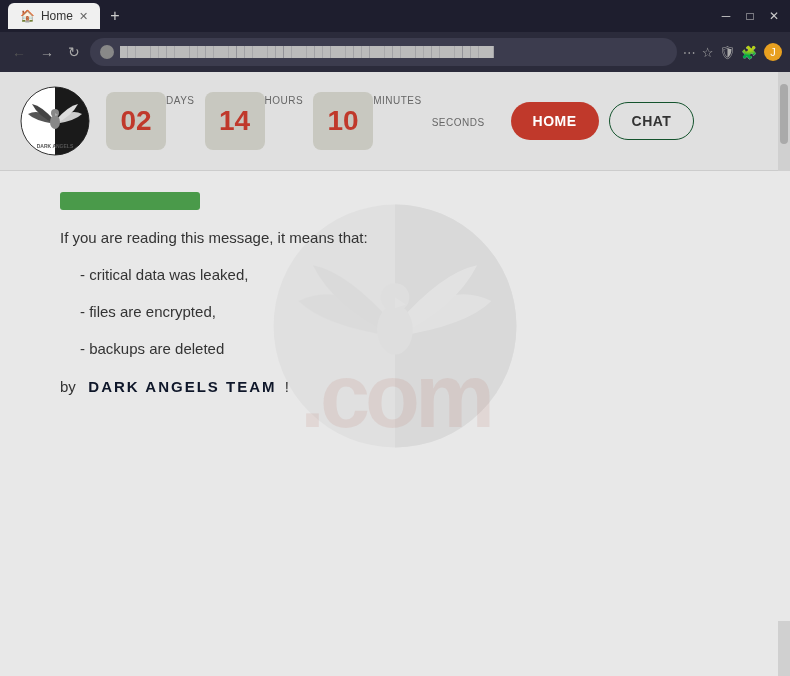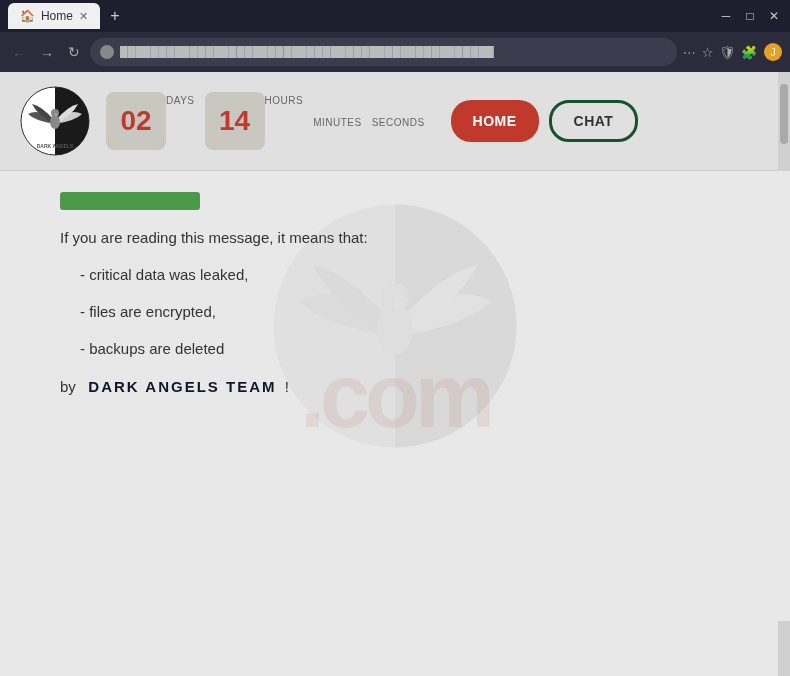--- a/index.html
+++ b/index.html
@@ -213,21 +213,21 @@
       padding: 10px 22px;
       font-size: 14px;
       font-weight: bold;
       cursor: pointer;
       letter-spacing: 0.5px;
     }
 
     .btn-chat {
       background: transparent;
       color: #333;
-      border: 3px solid #14532d;
+      border: 1px solid #14532d;
       border-radius: 20px;
       padding: 10px 22px;
       font-size: 14px;
       font-weight: bold;
       cursor: pointer;
       letter-spacing: 0.5px;
     }
 
     
     .scrollbar {
@@ -407,20 +407,21 @@
       <div class="countdown-container">
         <div class="countdown-item">
           <div class="countdown-box">02</div>
           <span class="countdown-label">DAYS</span>
         </div>
         <div class="countdown-item">
           <div class="countdown-box">14</div>
           <span class="countdown-label">HOURS</span>
         </div>
         <div class="countdown-item">
+          <div class="countdown-box">10</div>
           <span class="countdown-label">MINUTES</span>
         </div>
         <div class="countdown-item">
           <span class="countdown-label">SECONDS</span>
         </div>
       </div>
 
       <div class="header-buttons">
         <button class="btn-home">HOME</button>
         <button class="btn-chat">CHAT</button>

